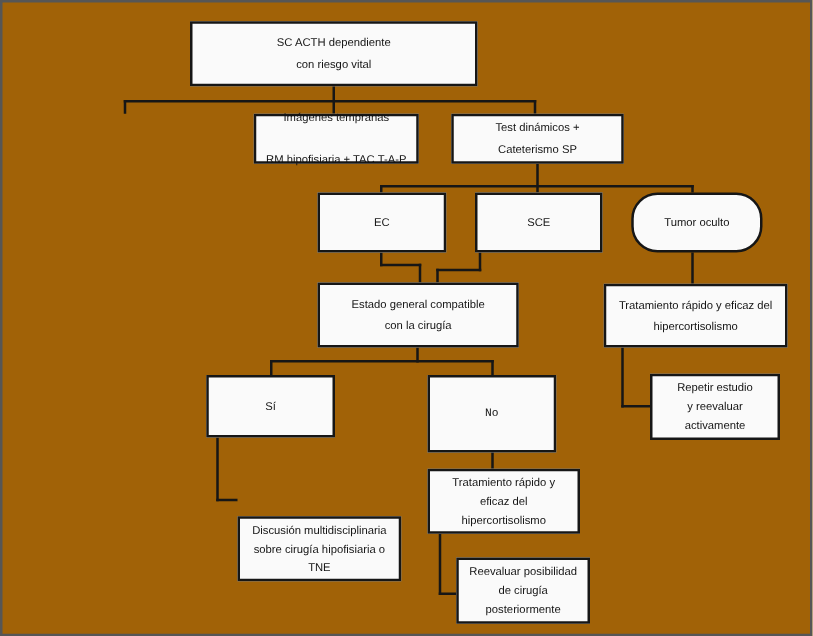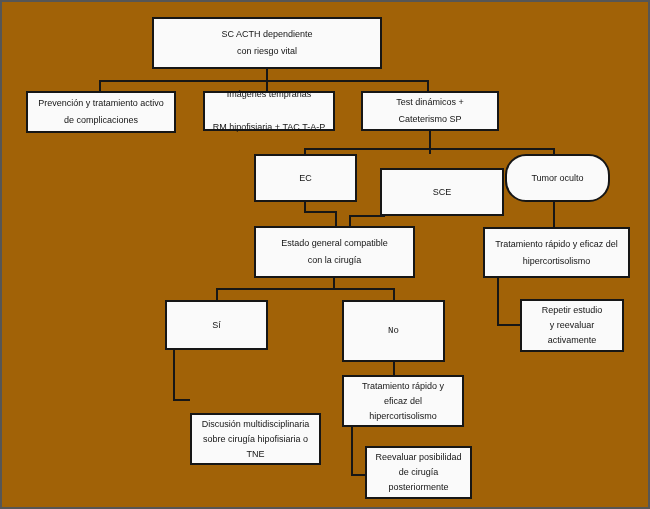--- a/index.html
+++ b/index.html
@@ -69,40 +69,36 @@
   <div class="edge" style="left:391px;top:348px;width:2px;height:25px;"></div>
 
   <div class="edge" style="left:349px;top:425px;width:2px;height:49px;"></div>
   <div class="edge" style="left:349px;top:472px;width:14px;height:2px;"></div>
 
   <div class="box" style="left:150px;top:15px;width:230px;height:52px;">
     <div class="ln">SC ACTH dependiente</div>
     <div class="ln">con riesgo vital</div>
   </div>
 
-  <div class="box" style="left:24px;top:89px;width:150px;height:42px;">
-    <div class="ln">Prevención y tratamiento activo</div>
-    <div class="ln">de complicaciones</div>
-  </div>
 
   <div class="box" style="left:201px;top:89px;width:132px;height:40px;gap:16px;">
     <div class="ln">Imágenes tempranas</div>
     <div class="ln">RM hipofisiaria + TAC T-A-P</div>
   </div>
 
   <div class="box" style="left:359px;top:89px;width:138px;height:40px;">
     <div class="ln">Test dinámicos +</div>
     <div class="ln">Cateterismo SP</div>
   </div>
 
   <div class="box" style="left:252px;top:152px;width:103px;height:48px;align-items:center;">
     <div class="ln">EC</div>
   </div>
 
-  <div class="box" style="left:378px;top:166px;width:124px;height:48px;">
+  <div class="box" style="left:378px;top:152px;width:102px;height:48px;">
     <div class="ln">SCE</div>
   </div>
 
   <div class="box" style="left:503px;top:152px;width:105px;height:48px;border-radius:21px;">
     <div class="ln">Tumor oculto</div>
   </div>
 
   <div class="box" style="left:252px;top:224px;width:161px;height:52px;">
     <div class="ln">Estado general compatible</div>
     <div class="ln">con la cirugía</div>

